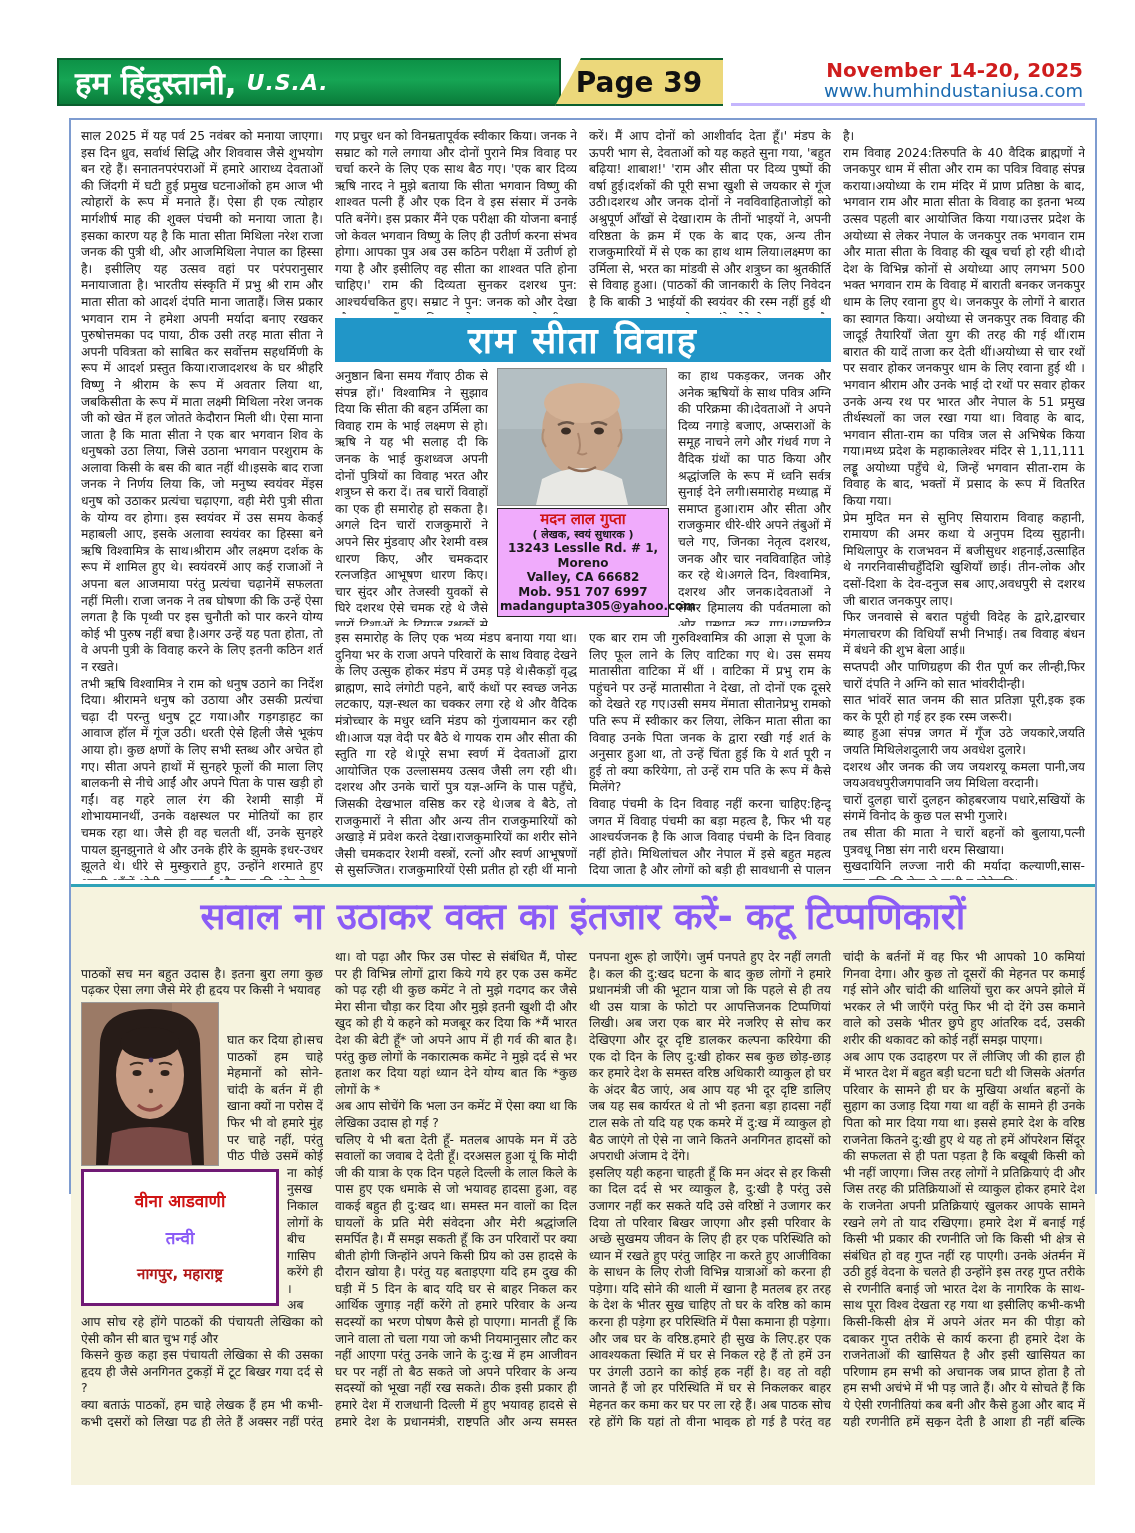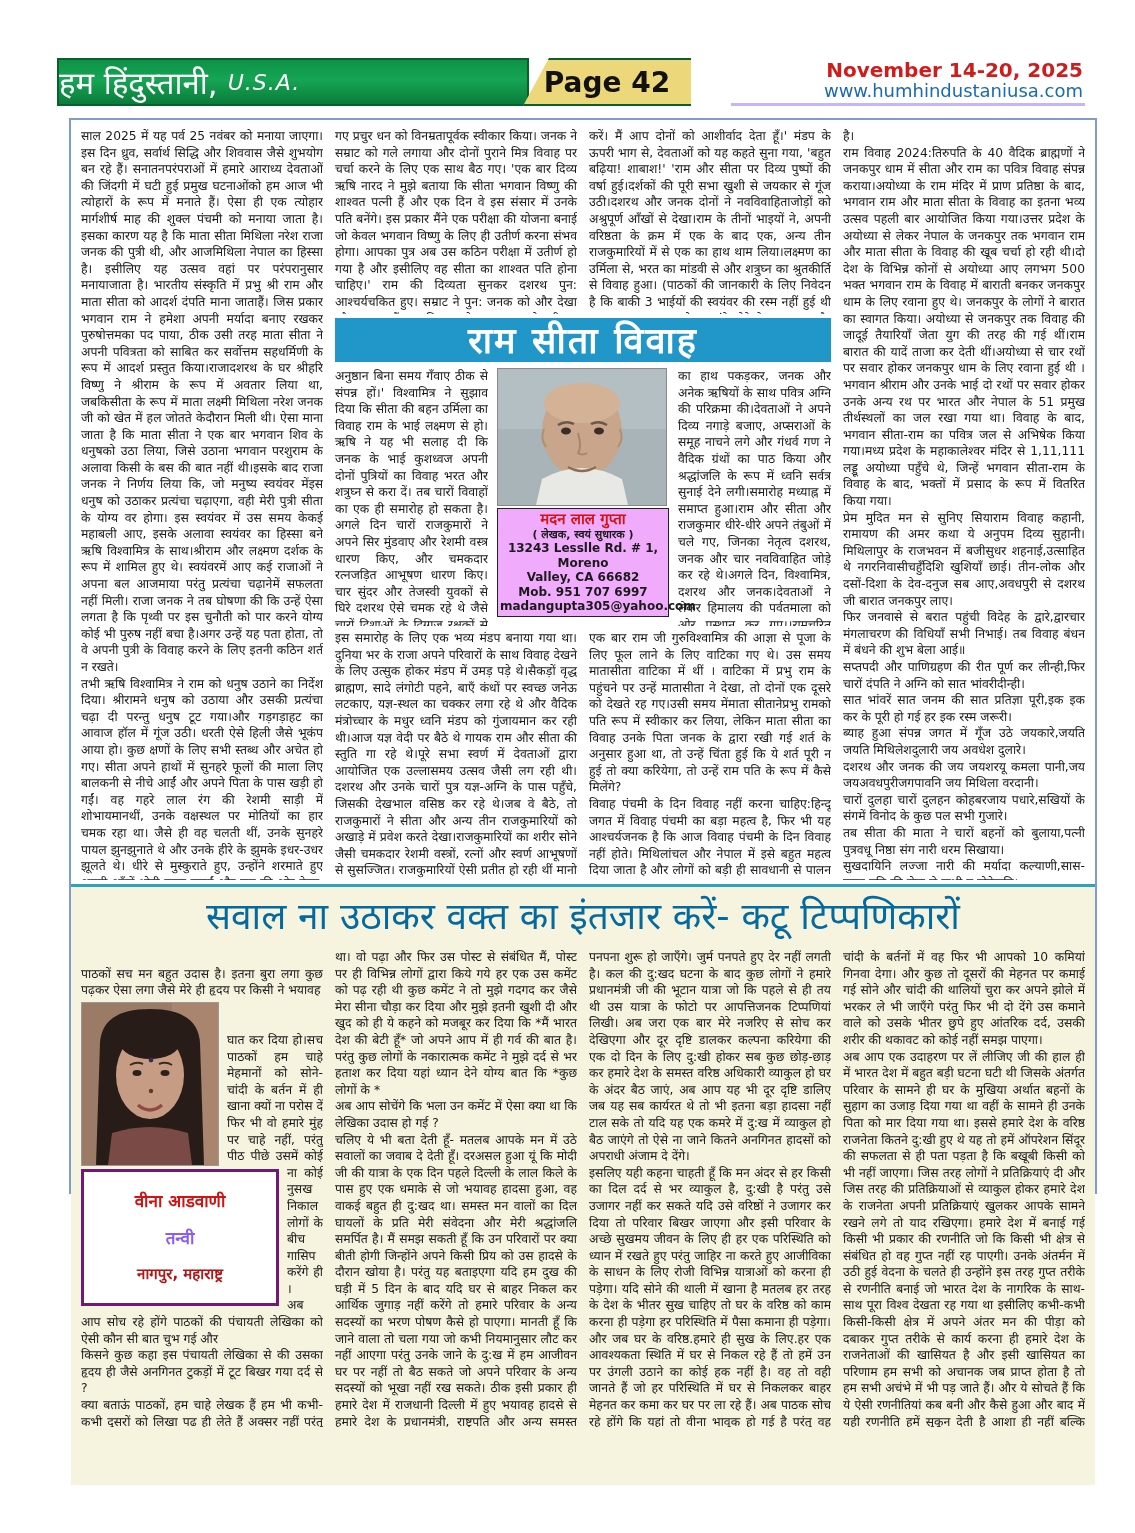--- a/index.html
+++ b/index.html
@@ -2,21 +2,21 @@
 <html><head>
 <meta charset="utf-8">
 <style>
   html,body{margin:0;padding:0;background:#e8e8e8;}
   .page{position:relative;width:1135px;height:1533px;background:#ffffff;margin:0 auto;
         font-family:"DejaVu Sans",sans-serif;color:#1a1a1a;overflow:hidden;}
   
   .header{position:absolute;left:57px;top:58px;width:1028px;height:48px;display:flex;align-items:stretch;}
   .masthead{background:linear-gradient(180deg,#0d9247 0%,#16a554 45%,#0a7c3a 100%);
             border:2px solid #0a5f2e;color:#fff;display:flex;align-items:center;
-            padding:0 0;width:468px;font-size:31px;font-weight:normal;white-space:nowrap;}
+            padding:0 16px;width:468px;font-size:31px;font-weight:bold;white-space:nowrap;}
   .masthead .usa{font-style:italic;font-size:22px;margin-left:10px;letter-spacing:1px;}
   .pageflag{background:#ecd87b;border-top:2px solid #0a5f2e;border-bottom:2px solid #0a5f2e;
             width:168px;margin-left:-6px;clip-path:polygon(26px 0,100% 0,100% 100%,0 100%);
             display:flex;align-items:center;justify-content:center;
             font-size:28px;font-weight:bold;color:#111;}
   .header-right{margin-left:auto;text-align:right;padding:1px 2px 2px 0;border-bottom:3px solid #c4b5fd;width:352px;}
   .hdr-date{color:#cf1d1d;font-weight:bold;font-size:20px;line-height:22px;}
   .hdr-site{color:#1a6ab0;font-weight:normal;font-size:18px;line-height:20px;}
   
   .outer{position:absolute;left:69px;top:118px;width:1028px;height:1076px;
@@ -34,42 +34,42 @@
   .rs-figure{width:172px;flex:0 0 172px;}
   .rs-photo{width:168px;height:136px;border:1px solid #888;background:#aeb9bd;display:block;}
   .rs-caption{border:1.5px solid #222;margin-top:2px;padding:2px 2px;text-align:center;background:#f0abfc;}
   .rs-cap-name{color:#d01414;font-weight:bold;font-size:15px;line-height:17px;}
   .rs-cap-role{font-size:11px;font-weight:bold;line-height:13px;}
   .rs-cap-line{font-size:12px;font-weight:bold;line-height:14.5px;}
   .rs-below{display:flex;gap:12px;flex:1;overflow:hidden;margin-top:4px;}
   .rs-below .bcol{width:242px;overflow:hidden;font-size:12.3px;line-height:16.6px;text-align:justify;white-space:pre-line;}
   
   .bottom-section{background:#f6f3de;border-top:3px solid #2fa3b8;height:601px;box-sizing:border-box;padding:6px 10px;}
-  .bottom-headline{color:#0369a1;font-size:37px;font-weight:normal;text-align:center;line-height:48px;height:52px;overflow:hidden;}
+  .bottom-headline{color:#8b5cf6;font-size:37px;font-weight:bold;text-align:center;line-height:48px;height:52px;overflow:hidden;}
   .bottom-cols{display:flex;gap:12px;height:478px;overflow:hidden;margin-top:4px;}
   .bottom-cols .kcol{width:242px;overflow:hidden;font-size:12.3px;line-height:16.6px;text-align:justify;white-space:pre-line;}
   .b-photo{float:left;width:136px;height:162px;margin:3px 8px 3px 0;border:1px solid #999;background:#8a6b5d;}
   .b-caption{float:left;clear:left;width:188px;margin:0 8px 4px 0;background:#ffffff;
              border:3px solid #701a75;text-align:center;padding:3px 2px;}
   .b-cap-name{color:#d01414;font-weight:bold;font-size:17px;line-height:21px;}
   .b-cap-pen{color:#8b5cf6;font-weight:bold;font-size:17px;line-height:19px;}
   .b-cap-city{color:#b01616;font-weight:bold;font-size:15px;line-height:19px;}
 </style>
 </head>
 <body>
 
 <div class="page">
 
   <div class="header">
     <div class="masthead">
       <span>हम हिंदुस्तानी,</span>
       <span class="usa">U.S.A.</span>
     </div>
     <div class="pageflag">
-      <span>Page 42</span>
+      <span>Page 39</span>
     </div>
     <div class="header-right">
       <div class="hdr-date">November 14-20, 2025</div>
       <div class="hdr-site">www.humhindustaniusa.com</div>
     </div>
   </div>
 
   <div class="outer">
 
     <div class="top-section">

